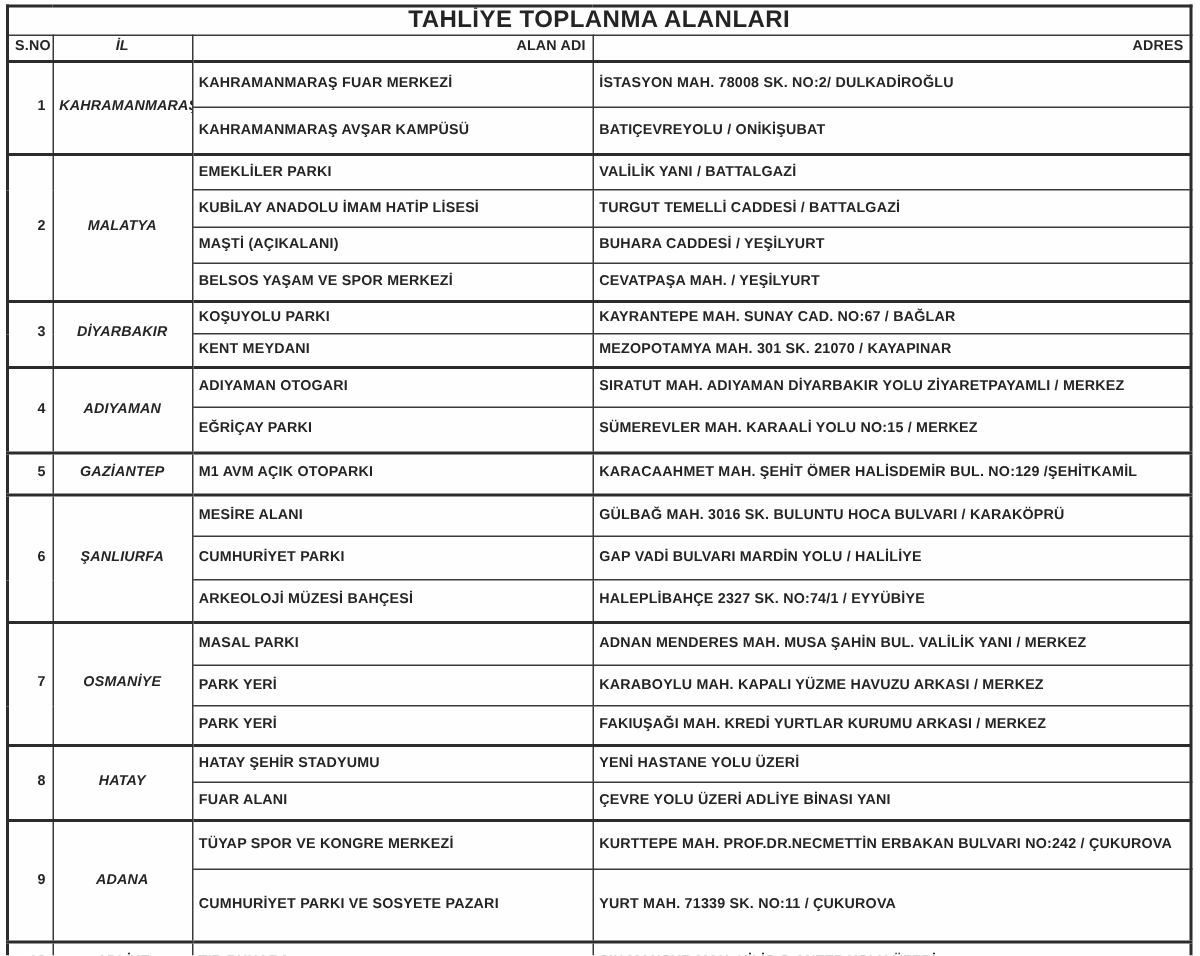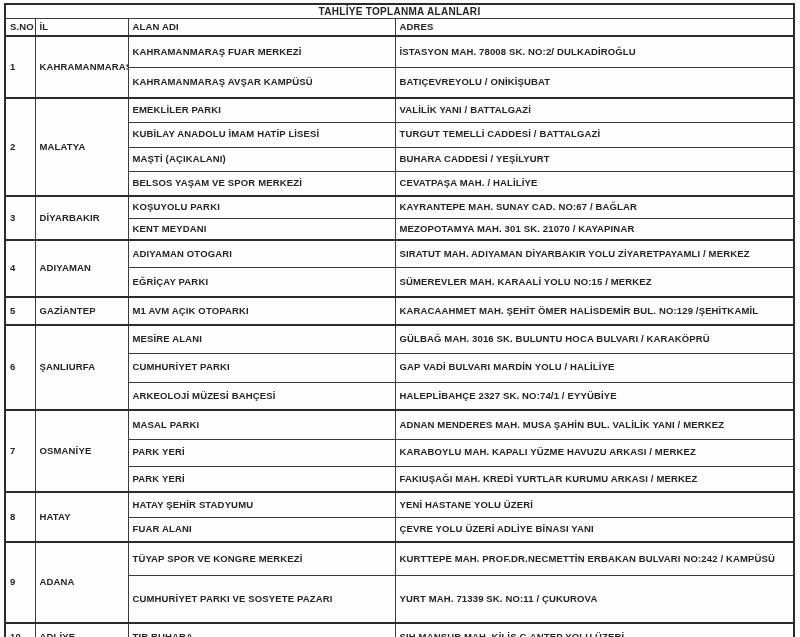--- a/index.html
+++ b/index.html
@@ -30,33 +30,33 @@
     font-size: 9.5px;
     line-height: 1.1;
     letter-spacing: 0.15px;
     color: #242424;
     overflow: hidden;
     white-space: nowrap;
   }
   tr.title-row th {
     height: 13px;
     text-align: center;
-    font-size: 10px;
+    font-size: 16px;
     letter-spacing: 0.3px;
     border-bottom: 1px solid #3a3a3a;
   }
   tr.head-row th {
     height: 16px;
     background: #fefefe;
   }
-  .c-no    { width: 26px;  text-align: left; }
-  .c-il    { width: 89px;  text-align: left; }
+  .c-no    { width: 26px;  text-align: right; }
+  .c-il    { width: 89px;  text-align: center; font-style: italic; }
   .c-alan  { width: 261px; text-align: left; }
   .c-adres { text-align: left; }
-  tr.head-row th.c-alan, tr.head-row th.c-adres { text-align: left; }
+  tr.head-row th.c-alan, tr.head-row th.c-adres { text-align: right; }
   
   tbody tr.group-start td { border-top: 2px solid #2c2c2c; }
 </style>
 </head>
 <body>
 
 <div class="page">
   <table class="tbl">
     <colgroup>
       <col style="width:30px">
@@ -95,21 +95,21 @@
         <tr style="height: 25px;">
           <td class="c-alan">KUBİLAY ANADOLU İMAM HATİP LİSESİ</td>
           <td class="c-adres">TURGUT TEMELLİ CADDESİ / BATTALGAZİ</td>
         </tr>
         <tr style="height: 24px;">
           <td class="c-alan">MAŞTİ (AÇIKALANI)</td>
           <td class="c-adres">BUHARA CADDESİ / YEŞİLYURT</td>
         </tr>
         <tr style="height: 25px; margin-top: 13px;">
           <td class="c-alan">BELSOS YAŞAM VE SPOR MERKEZİ</td>
-          <td class="c-adres">CEVATPAŞA MAH. / HALİLİYE</td>
+          <td class="c-adres">CEVATPAŞA MAH. / YEŞİLYURT</td>
         </tr>
         <tr class="group-start" style="height: 22px;">
           <td rowspan="2" class="c-no">3</td>
           <td rowspan="2" class="c-il">DİYARBAKIR</td>
           <td class="c-alan">KOŞUYOLU PARKI</td>
           <td class="c-adres">KAYRANTEPE MAH. SUNAY CAD. NO:67 / BAĞLAR</td>
         </tr>
         <tr style="height: 22px;">
           <td class="c-alan">KENT MEYDANI</td>
           <td class="c-adres">MEZOPOTAMYA MAH. 301 SK. 21070 / KAYAPINAR</td>
@@ -165,21 +165,21 @@
           <td class="c-adres">YENİ HASTANE YOLU ÜZERİ</td>
         </tr>
         <tr style="height: 25px;">
           <td class="c-alan">FUAR ALANI</td>
           <td class="c-adres">ÇEVRE YOLU ÜZERİ ADLİYE BİNASI YANI</td>
         </tr>
         <tr class="group-start" style="height: 33px;">
           <td rowspan="2" class="c-no">9</td>
           <td rowspan="2" class="c-il">ADANA</td>
           <td class="c-alan">TÜYAP SPOR VE KONGRE MERKEZİ</td>
-          <td class="c-adres">KURTTEPE MAH. PROF.DR.NECMETTİN ERBAKAN BULVARI NO:242 / KAMPÜSÜ</td>
+          <td class="c-adres">KURTTEPE MAH. PROF.DR.NECMETTİN ERBAKAN BULVARI NO:242 / ÇUKUROVA</td>
         </tr>
         <tr style="height: 48px;">
           <td class="c-alan">CUMHURİYET PARKI VE SOSYETE PAZARI</td>
           <td class="c-adres">YURT MAH. 71339 SK. NO:11 / ÇUKUROVA</td>
         </tr>
         <tr class="group-start" style="height: 28px;">
           <td rowspan="1" class="c-no">10</td>
           <td rowspan="1" class="c-il">ADLİYE</td>
           <td class="c-alan">TIR BUHARA</td>
           <td class="c-adres">ŞIH MANSUR MAH. KİLİS G.ANTEP YOLU ÜZERİ</td>

